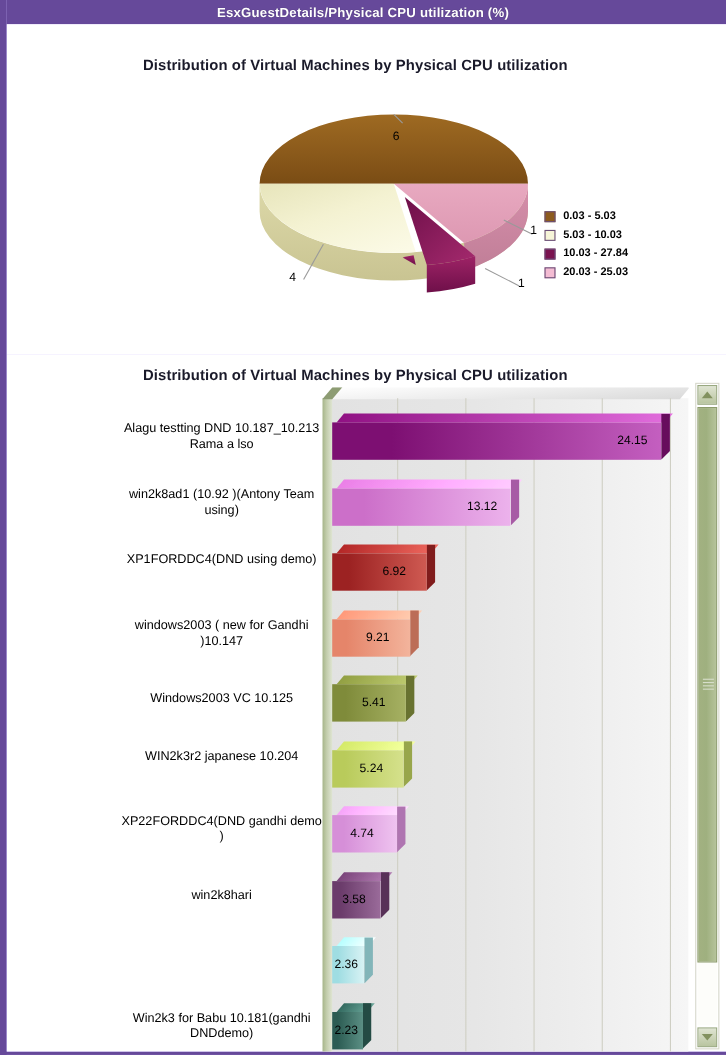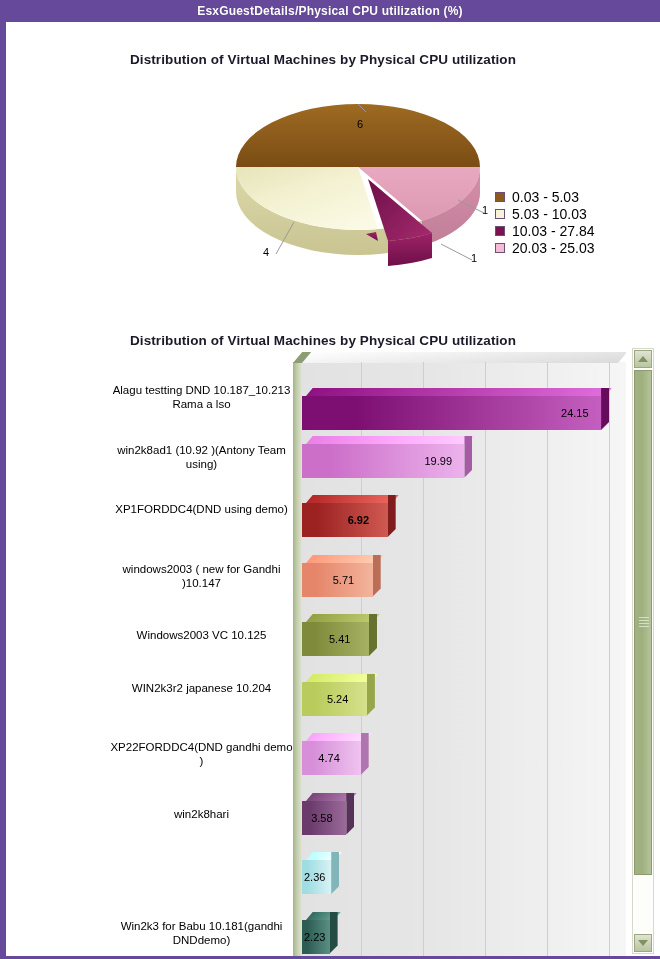--- a/index.html
+++ b/index.html
@@ -73,22 +73,22 @@
     align-items: center;
     height: 17px;
   }
   .legend-swatch {
     width: 10px; height: 10px;
     border: 1px solid #6b4f78;
     margin-right: 7px;
     flex: 0 0 auto;
   }
   .legend-text {
-    font-size: 14px;
-    font-weight: normal;
+    font-size: 10px;
+    font-weight: bold;
     color: #000;
     white-space: nowrap;
   }
   
   #bar-panel {
     position: absolute;
     left: 0; top: 322px;
     width: 654px; height: 637px;
     background: #ffffff;
   }
@@ -355,43 +355,43 @@
         <div id="plot-bg"></div>
         <div id="plot-top"></div>
         <div class="gridline" style="left:68px"></div>
         <div class="gridline" style="left:130px"></div>
         <div class="gridline" style="left:192px"></div>
         <div class="gridline" style="left:254px"></div>
         <div class="gridline" style="left:316px"></div>
         <div id="axis-wall-face"></div>
         <div id="axis-wall-top"></div>
         <div id="bars">
-            <div class="bar" style="left: 9px; top: 36px; width: 307.088px; height: 42px;">
+            <div class="bar" style="left: 9px; top: 24px; width: 307.088px; height: 42px;">
               <div class="bar-face" style="width: 299.088px; background: linear-gradient(90deg, rgb(125, 15, 114) 0%, rgb(125, 15, 114) 18%, rgb(196, 95, 192) 100%);"></div>
               <div class="bar-top" style="width: 299.088px; left: 4px; background: linear-gradient(90deg, rgb(125, 15, 114) 0%, rgb(196, 95, 192) 100%); filter: brightness(1.15);"></div>
               <div class="bar-side" style="left: 299.088px; background: rgb(125, 15, 114); filter: brightness(0.82);"></div>
               <span class="bar-value" style="left: 259.088px;">24.15</span>
             </div>
             <div class="bar" style="left: 9px; top: 83.5px; width: 170.486px; height: 42px;">
               <div class="bar-face" style="width: 162.486px; background: linear-gradient(90deg, rgb(204, 111, 201) 0%, rgb(204, 111, 201) 18%, rgb(236, 178, 236) 100%);"></div>
               <div class="bar-top" style="width: 162.486px; left: 4px; background: linear-gradient(90deg, rgb(204, 111, 201) 0%, rgb(236, 178, 236) 100%); filter: brightness(1.15);"></div>
               <div class="bar-side" style="left: 162.486px; background: rgb(204, 111, 201); filter: brightness(0.82);"></div>
-              <span class="bar-value" style="left: 122.486px;">19.99</span>
-            </div>
-            <div class="bar" style="left: 9px; top: 143px; width: 93.7015px; height: 53px; font-weight: bold;">
+              <span class="bar-value" style="left: 122.486px;">13.12</span>
+            </div>
+            <div class="bar" style="left: 9px; top: 143px; width: 93.7015px; height: 53px;">
               <div class="bar-face" style="width: 85.7015px; background: linear-gradient(90deg, rgb(156, 34, 34) 0%, rgb(156, 34, 34) 18%, rgb(207, 90, 82) 100%);"></div>
               <div class="bar-top" style="width: 85.7015px; left: 4px; background: linear-gradient(90deg, rgb(156, 34, 34) 0%, rgb(207, 90, 82) 100%); filter: brightness(1.15);"></div>
               <div class="bar-side" style="left: 85.7015px; background: rgb(156, 34, 34); filter: brightness(0.82);"></div>
               <span class="bar-value" style="left: 45.7015px;">6.92</span>
             </div>
             <div class="bar" style="left: 9px; top: 202.5px; width: 78.7162px; height: 42px;">
               <div class="bar-face" style="width: 70.7162px; background: linear-gradient(90deg, rgb(229, 133, 106) 0%, rgb(229, 133, 106) 18%, rgb(243, 180, 156) 100%);"></div>
               <div class="bar-top" style="width: 70.7162px; left: 4px; background: linear-gradient(90deg, rgb(229, 133, 106) 0%, rgb(243, 180, 156) 100%); filter: brightness(1.15);"></div>
               <div class="bar-side" style="left: 70.7162px; background: rgb(229, 133, 106); filter: brightness(0.82);"></div>
-              <span class="bar-value" style="left: 30.7162px;">5.71</span>
+              <span class="bar-value" style="left: 30.7162px;">9.21</span>
             </div>
             <div class="bar" style="left: 9px; top: 262px; width: 75.0008px; height: 42px;">
               <div class="bar-face" style="width: 67.0008px; background: linear-gradient(90deg, rgb(127, 139, 58) 0%, rgb(127, 139, 58) 18%, rgb(166, 177, 99) 100%);"></div>
               <div class="bar-top" style="width: 67.0008px; left: 4px; background: linear-gradient(90deg, rgb(127, 139, 58) 0%, rgb(166, 177, 99) 100%); filter: brightness(1.15);"></div>
               <div class="bar-side" style="left: 67.0008px; background: rgb(127, 139, 58); filter: brightness(0.82);"></div>
               <span class="bar-value" style="left: 27.0008px;">5.41</span>
             </div>
             <div class="bar" style="left: 9px; top: 321.5px; width: 72.8954px; height: 42px;">
               <div class="bar-face" style="width: 64.8954px; background: linear-gradient(90deg, rgb(185, 203, 91) 0%, rgb(185, 203, 91) 18%, rgb(213, 225, 140) 100%);"></div>
               <div class="bar-top" style="width: 64.8954px; left: 4px; background: linear-gradient(90deg, rgb(185, 203, 91) 0%, rgb(213, 225, 140) 100%); filter: brightness(1.15);"></div>

